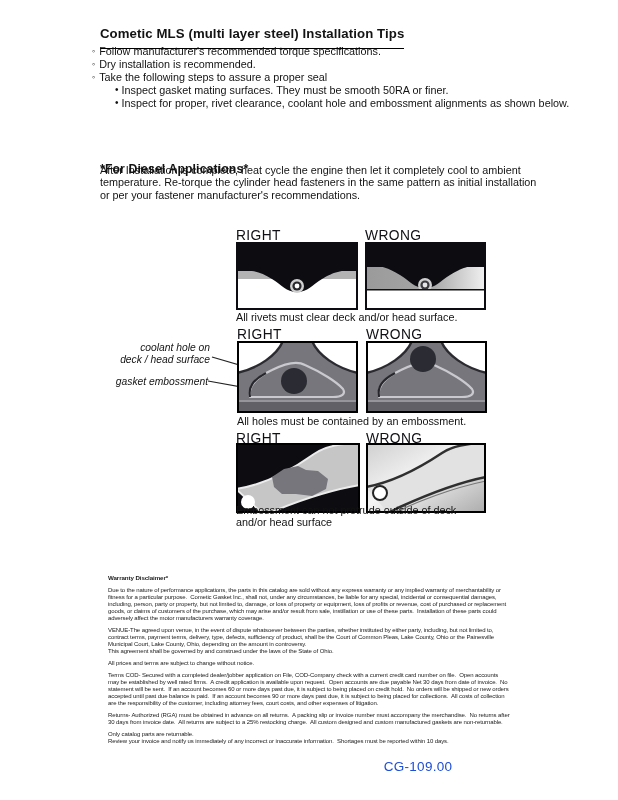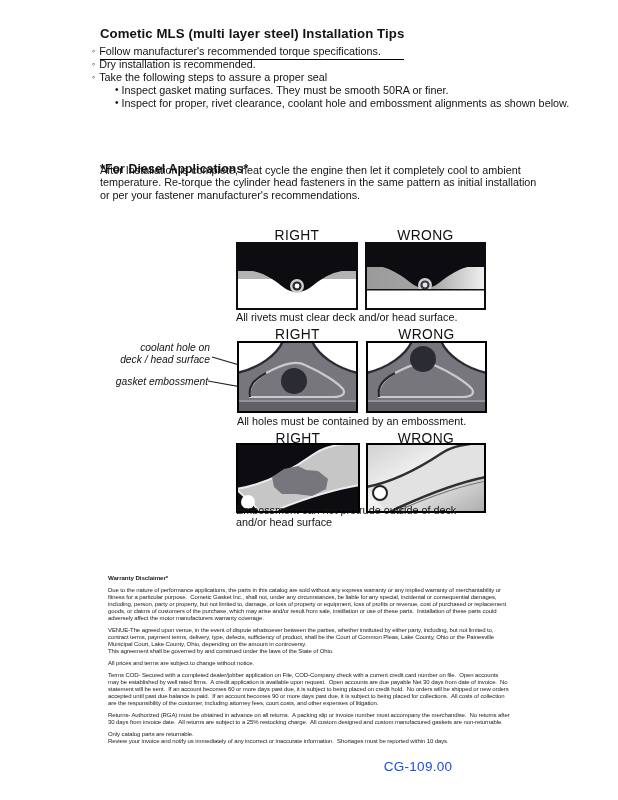--- a/index.html
+++ b/index.html
@@ -4,29 +4,29 @@
 <style>
   html,body{margin:0;padding:0;background:#e8e8e8;}
   .page{
     position:relative;width:618px;height:800px;background:#ffffff;
     font-family:"Liberation Sans",sans-serif;color:#131313;overflow:hidden;
     margin:0 auto;
   }
   .abs{position:absolute;}
   .title{
     position:absolute;left:100px;top:26px;font-size:13.2px;font-weight:700;
-    border-bottom:1.8px solid #000;padding-bottom:18px;letter-spacing:0.1px;
+    border-bottom:1.8px solid #000;padding-bottom:7px;letter-spacing:0.1px;
   }
   .b-row{position:absolute;left:92px;display:flex;gap:4px;font-size:10.8px;line-height:12px;white-space:nowrap;}
   .b-mark{font-size:9px;line-height:12px;}
   .sb-row{position:absolute;left:115px;display:flex;gap:3px;font-size:10.8px;line-height:12px;white-space:nowrap;}
   .sb-mark{font-size:10px;line-height:12px;}
   .h2{position:absolute;left:100px;font-size:12.3px;font-weight:700;letter-spacing:0.1px;margin-top:45px;}
   .para{position:absolute;left:100px;width:447px;font-size:10.8px;line-height:12.4px;white-space:pre-wrap;}
-  .fig-h{position:absolute;font-size:13.8px;letter-spacing:0.4px;text-align:center;color:#101015;}
+  .fig-h{position:absolute;font-size:13.8px;letter-spacing:0.4px;text-align:left;color:#101015;}
   .fig-cap{position:absolute;font-size:10.8px;line-height:12px;color:#131313;}
   .f2-label{position:absolute;text-align:right;font-size:10.3px;line-height:11.6px;color:#131313;font-style:italic;}
   .legal{
     position:absolute;left:108px;top:574px;width:402px;
     font-size:6px;line-height:7px;letter-spacing:-0.1px;color:#1b1b1b;
   }
   .legal p{margin:0 0 5px 0;white-space:pre-wrap;}
   .legal p.nogap{margin-bottom:0;}
   .legal .legal-h{font-weight:700;font-size:6.2px;margin-bottom:6px;}
   .footer-code{

